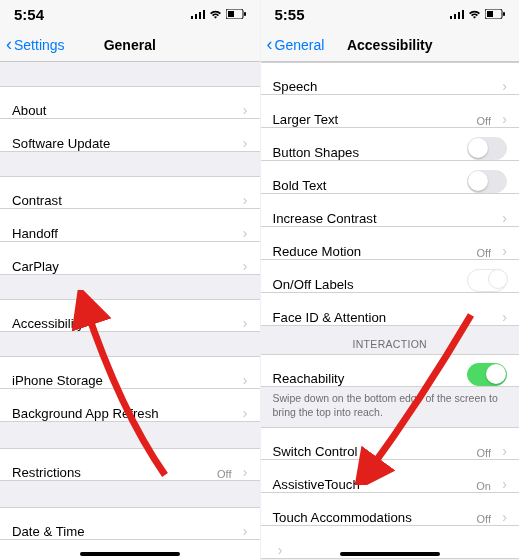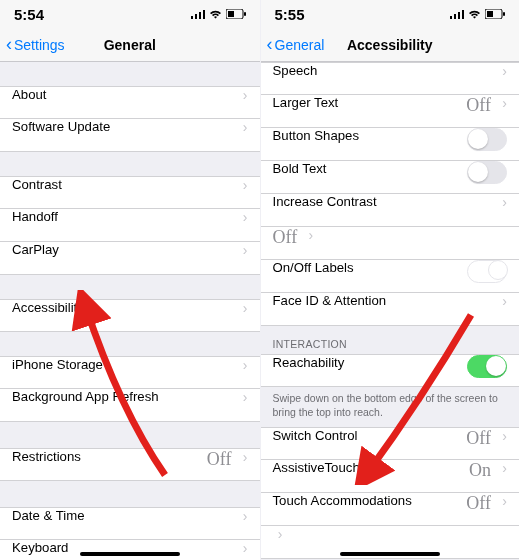--- a/index.html
+++ b/index.html
@@ -9,32 +9,32 @@
   .phone + .phone { border-left: 1px solid #fff0; }
   .statusbar { height: 28px; background: #f7f7f7; display: flex; align-items: center; justify-content: space-between; padding: 0 14px; font-size: 15px; font-weight: 600; }
   .sb-right { display: flex; align-items: center; gap: 4px; }
   .navbar { height: 34px; background: #f7f7f7; border-bottom: 1px solid #c8c8cc; display: flex; align-items: center; position: relative; padding: 0 6px; }
   .back { color: #007aff; font-size: 14px; display: flex; align-items: center; gap: 2px; }
   .back .chev { font-size: 18px; line-height: 1; margin-top:-1px;}
   .title { position: absolute; left: 0; right: 0; text-align: center; font-size: 14px; font-weight: 600; color: #000; pointer-events: none; }
   .content { overflow: hidden; }
   .gap { height: 24px; }
   .gap-lg { height: 26px; }
-  .row { height: 33px; background: #fff; display: flex; align-items: flex-start; padding: 0 12px; font-size: 13.2px; color: #000; border-bottom: 0.5px solid #d1d1d4; position: relative; }
+  .row { height: 33px; background: #fff; display: flex; align-items: flex-end; padding: 0 12px; font-size: 13.2px; color: #000; border-bottom: 0.5px solid #d1d1d4; position: relative; }
   .group-first { border-top: 0.5px solid #d1d1d4; }
   .row .label { flex: 1; }
-  .row .value { color: #8e8e93; font-size: 18px; margin-right: 6px; font-family: Liberation Serif, serif; }
+  .row .value { color: #8e8e93; font-size: 11px; margin-right: 6px; }
   .disclosure { color: #c7c7cc; font-size: 14px; width: 10px; text-align: right; }
   .toggle { width: 40px; height: 23px; border-radius: 12px; background: #e5e5ea; border: 1.5px solid #e5e5ea; position: relative; }
   .toggle.on { background: #4cd964; border-color:#4cd964;}
   .knob { width: 20px; height: 20px; background: #fff; border-radius: 50%; position: absolute; top: 0; left: 0; box-shadow: 0 1px 2px rgba(0,0,0,.25); }
   .toggle.on .knob { left: auto; right: 0; }
   .toggle.circ { background:#fff; border:1.5px solid #e5e5ea;}
   .toggle.circ .knob{ left:auto;right:0; box-shadow:none; border:1.5px solid #e5e5ea; top:-1.5px; right:-1.5px;}
-  .section-header { font-size: 10.5px; color: #6d6d72; padding: 12px 12px 4px; letter-spacing: .3px; }
+  .section-header { font-size: 10.5px; color: #6d6d72; padding: 12px 12px 4px; letter-spacing: .3px; text-align: center; }
   .section-footer { font-size: 10.5px; color: #6d6d72; padding: 5px 12px 2px; line-height: 1.3; }
   .homebar { position: absolute; bottom: 4px; left: 50%; transform: translateX(-50%); width: 100px; height: 4px; background: #000; border-radius: 3px; }
   .arrow { position: absolute; pointer-events: none; }
   svg.sig { display:block;}
 </style>
 </head>
 <body>
 
 <div class="dual">
 
@@ -176,20 +176,21 @@
           <span class="label">Bold Text</span>
           <span class="toggle">
             <span class="knob"></span>
           </span>
         </div>
       <div class="row">
           <span class="label">Increase Contrast</span>
           <span class="disclosure">›</span>
         </div>
       <div class="row">
+          <span class="label">Reduce Motion</span>
           <span class="value">Off</span>
           <span class="disclosure">›</span>
         </div>
       <div class="row">
           <span class="label">On/Off Labels</span>
           <span class="toggle circ">
             <span class="knob"></span>
           </span>
         </div>
       <div class="row">

